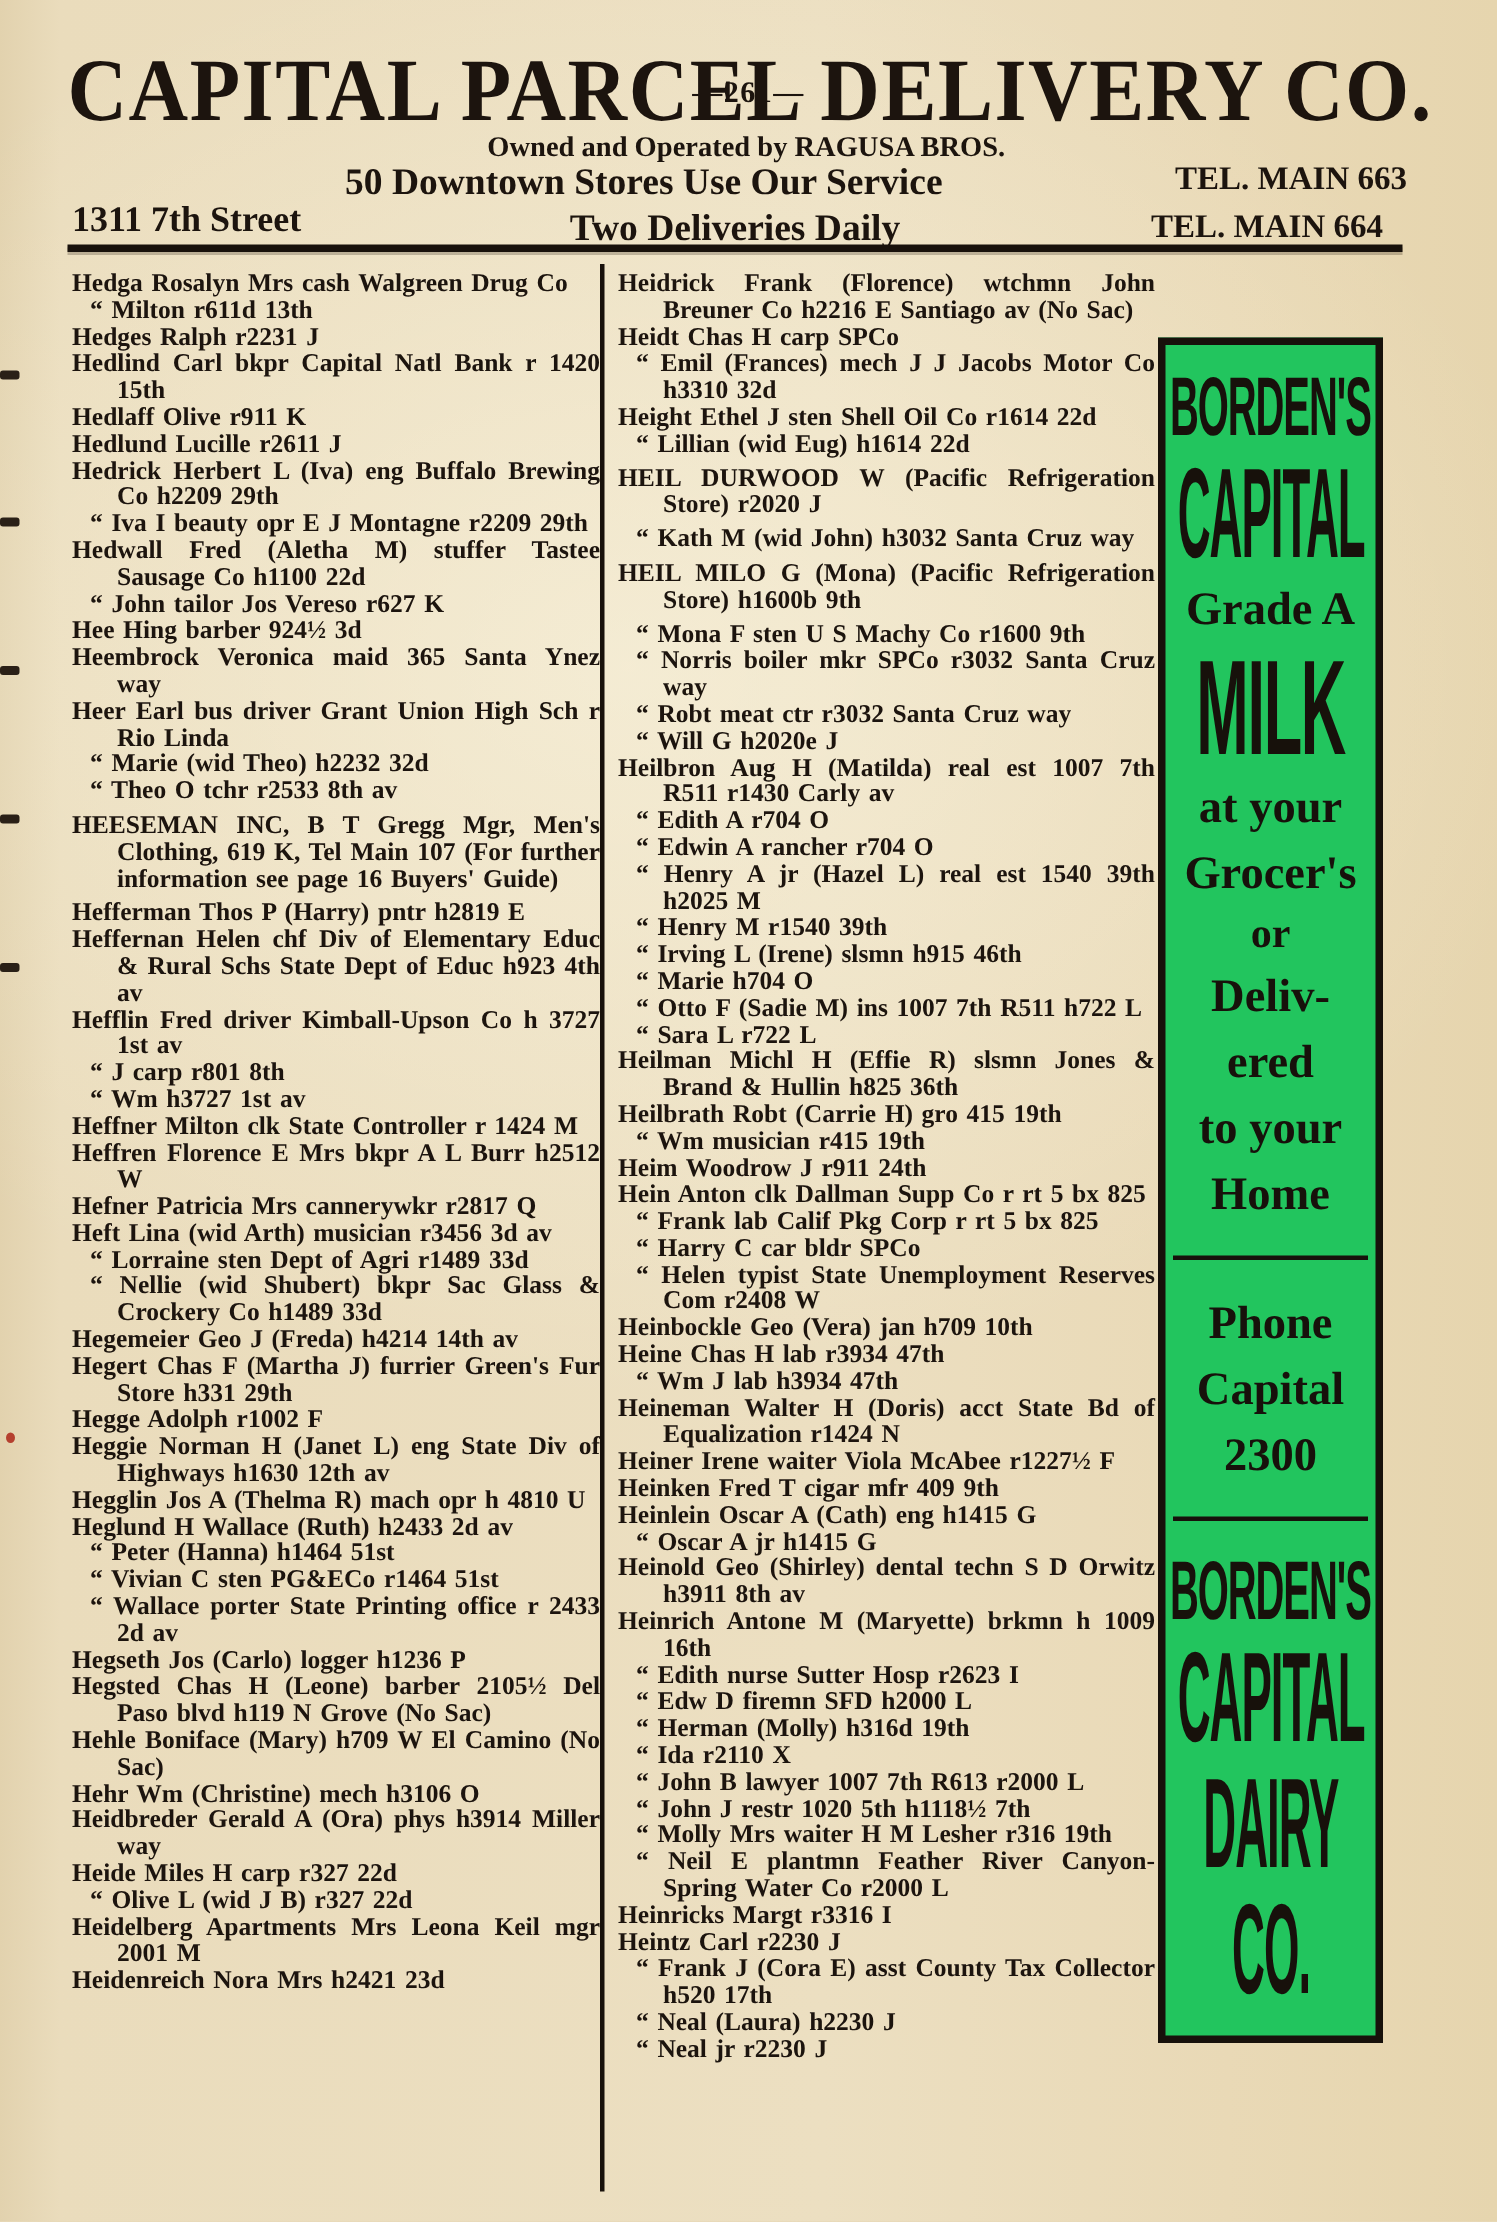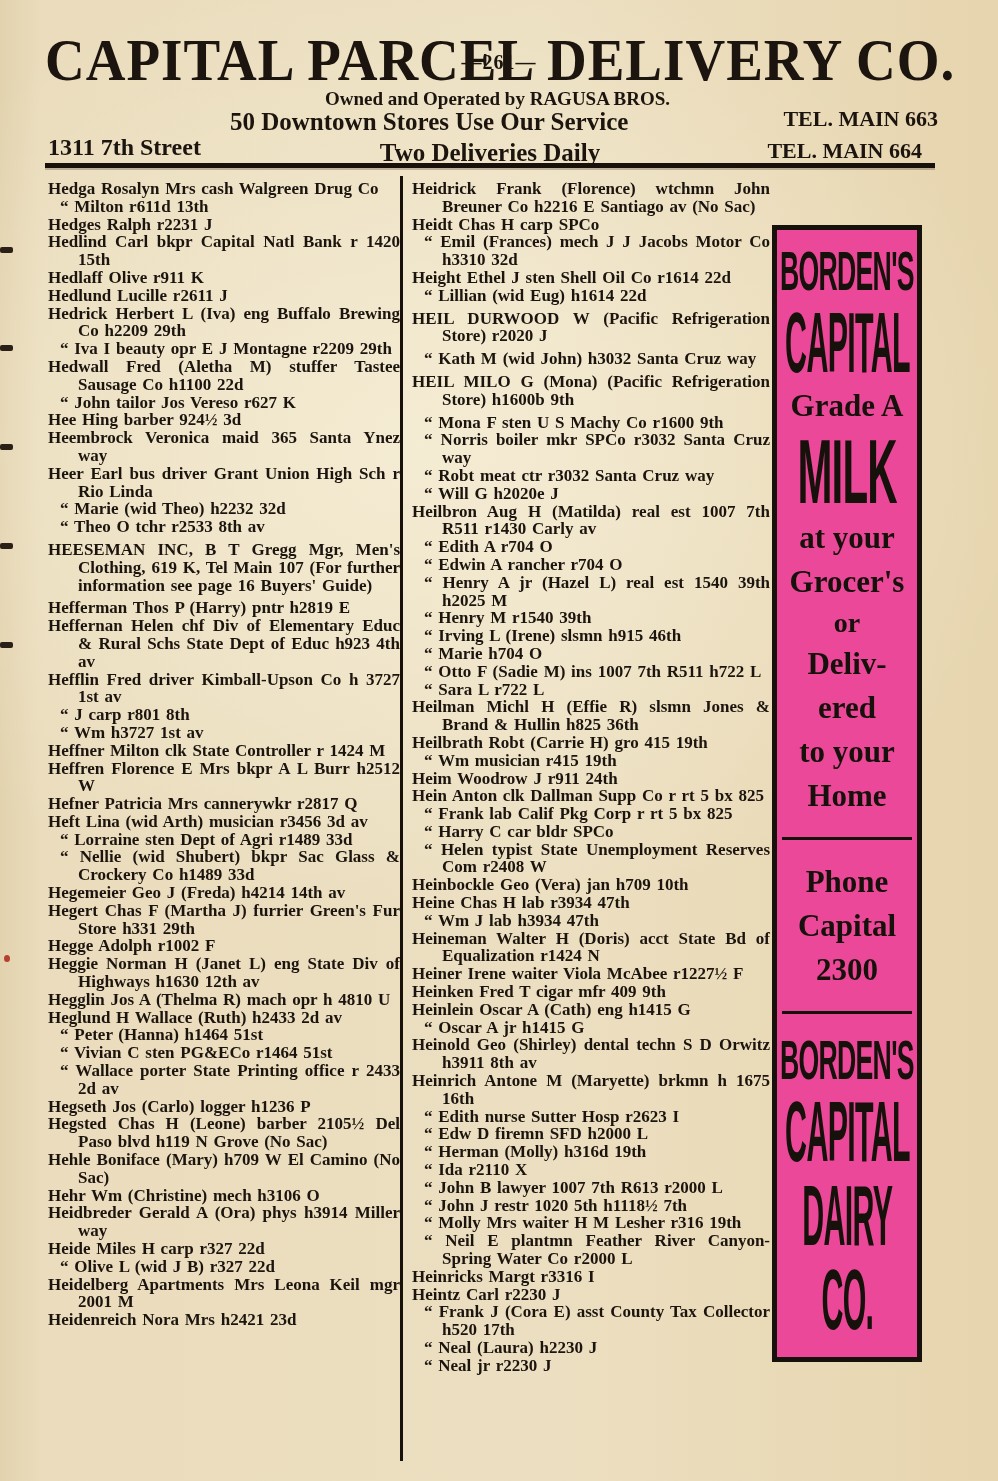--- a/index.html
+++ b/index.html
@@ -44,21 +44,21 @@
     text-align:justify;word-spacing:1.5px;}
   #leftcol{left:48px;width:352px;}
   #rightcol{left:412px;width:358px;}
   .col-rule{position:absolute;left:400px;top:176px;width:2.5px;height:1285px;background:#18110b;}
   .entry{padding-left:30px;text-indent:-30px;}
   .entry.ditto{text-indent:-18px;}
   .entry.bold-entry{margin:5px 0 5px 0;}
 
   
   .ad-box{position:absolute;left:772px;top:225px;width:150px;height:1137px;
-    border:5px solid #17110b;background:#ec4899;box-sizing:border-box;
+    border:5px solid #17110b;background:#22c55e;box-sizing:border-box;
     display:flex;flex-direction:column;justify-content:space-between;
     padding:14px 2px 16px 2px;}
   .ad-section{display:flex;flex-direction:column;align-items:center;}
   .ad-divider{height:3px;background:#17110b;margin:4px 3px;align-self:stretch;}
   .ad-line{display:flex;align-items:center;justify-content:center;width:100%;
     font-weight:bold;color:#17110b;text-align:center;}
   .ad-line span{display:inline-block;white-space:nowrap;}
   .gothic-md{height:56px;}
   .gothic-md span{font-family:"Liberation Sans",sans-serif;font-size:37px;
     transform:scale(.72,1.5);letter-spacing:-1px;}
@@ -173,21 +173,21 @@
     <div class="entry ditto">“ Helen typist State Unemployment Reserves Com r2408 W</div>
     <div class="entry">Heinbockle Geo (Vera) jan h709 10th</div>
     <div class="entry">Heine Chas H lab r3934 47th</div>
     <div class="entry ditto">“ Wm J lab h3934 47th</div>
     <div class="entry">Heineman Walter H (Doris) acct State Bd of Equalization r1424 N</div>
     <div class="entry">Heiner Irene waiter Viola McAbee r1227½ F</div>
     <div class="entry">Heinken Fred T cigar mfr 409 9th</div>
     <div class="entry">Heinlein Oscar A (Cath) eng h1415 G</div>
     <div class="entry ditto">“ Oscar A jr h1415 G</div>
     <div class="entry">Heinold Geo (Shirley) dental techn S D Orwitz h3911 8th av</div>
-    <div class="entry">Heinrich Antone M (Maryette) brkmn h 1675 16th</div>
+    <div class="entry">Heinrich Antone M (Maryette) brkmn h 1009 16th</div>
     <div class="entry ditto">“ Edith nurse Sutter Hosp r2623 I</div>
     <div class="entry ditto">“ Edw D firemn SFD h2000 L</div>
     <div class="entry ditto">“ Herman (Molly) h316d 19th</div>
     <div class="entry ditto">“ Ida r2110 X</div>
     <div class="entry ditto">“ John B lawyer 1007 7th R613 r2000 L</div>
     <div class="entry ditto">“ John J restr 1020 5th h1118½ 7th</div>
     <div class="entry ditto">“ Molly Mrs waiter H M Lesher r316 19th</div>
     <div class="entry ditto">“ Neil E plantmn Feather River Canyon-Spring Water Co r2000 L</div>
     <div class="entry">Heinricks Margt r3316 I</div>
     <div class="entry">Heintz Carl r2230 J</div>

